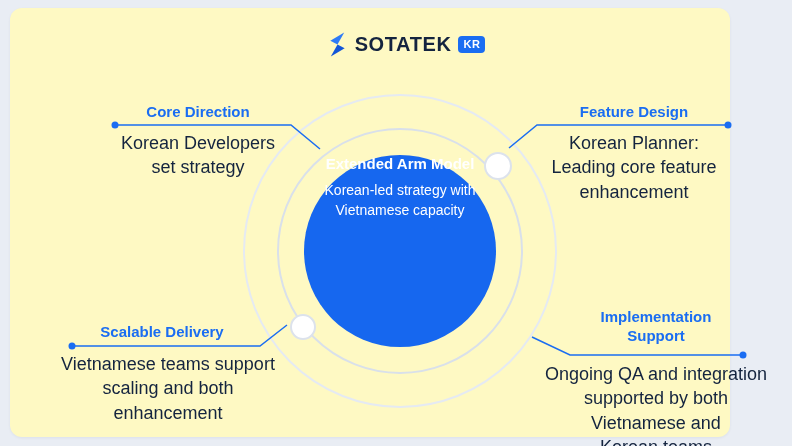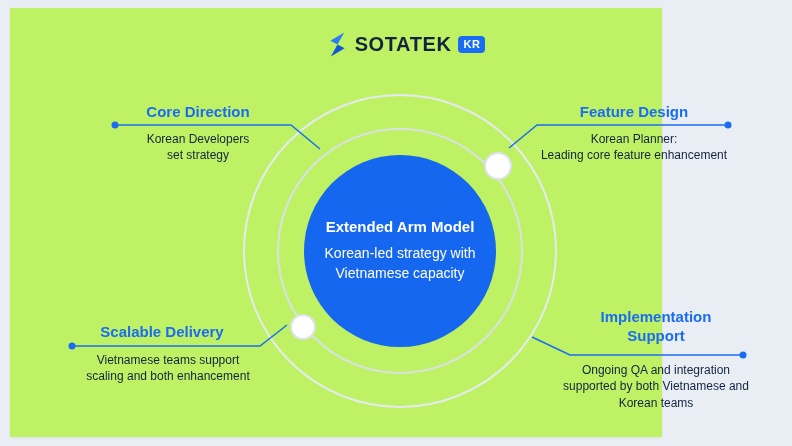--- a/index.html
+++ b/index.html
@@ -10,23 +10,23 @@
   }
   .stage{
     position:relative;
     width:792px;height:446px;
     background:#e9edf4;
     overflow:hidden;
   }
   .card{
     position:absolute;
     left:10px;top:8px;
-    width:652px;height:429px;
-    background:#bef264;
-    border-radius:1px;
+    width:720px;height:429px;
+    background:#fef9c3;
+    border-radius:12px;
     box-shadow:0 1px 3px rgba(20,40,80,0.06);
   }
   .logo{
     position:absolute;
     left:0;top:24px;width:792px;
     display:flex;align-items:center;justify-content:center;
     gap:7px;
   }
   .logo .brand{
     font-size:20px;font-weight:700;
@@ -43,21 +43,21 @@
     width:792px;height:446px;
     pointer-events:none;
   }
   .center-circle{
     position:absolute;
     left:294px;top:147px;
     width:192px;height:192px;
     border-radius:50%;
     background:#1667ef;
     display:flex;flex-direction:column;
-    align-items:center;justify-content:center;
+    align-items:center;
     text-align:center;
     color:#ffffff;
     padding:0;
     box-sizing:border-box;
   }
   .center-circle .c-title{
     font-size:15px;font-weight:700;
     margin-bottom:9px;
   }
   .center-circle .c-sub{
@@ -66,21 +66,21 @@
     padding:0 12px;
   }
   .callout-title{
     position:absolute;
     color:#1a6df2;font-weight:700;font-size:15px;
     text-align:center;line-height:1.25;
     white-space:pre-line;
   }
   .callout-body{
     position:absolute;
-    color:#14243f;font-size:12px;
+    color:#14243f;font-size:18px;
     text-align:center;line-height:1.36;
     white-space:pre-line;
   }
   #t-core{left:86px;top:95px;width:204px;}
   #b-core{left:86px;top:123px;width:204px;}
   #t-feature{left:522px;top:95px;width:204px;}
   #b-feature{left:512px;top:123px;width:224px;}
   #t-scalable{left:50px;top:315px;width:204px;}
   #b-scalable{left:40px;top:344px;width:236px;}
   #t-impl{left:544px;top:300px;width:204px;}

